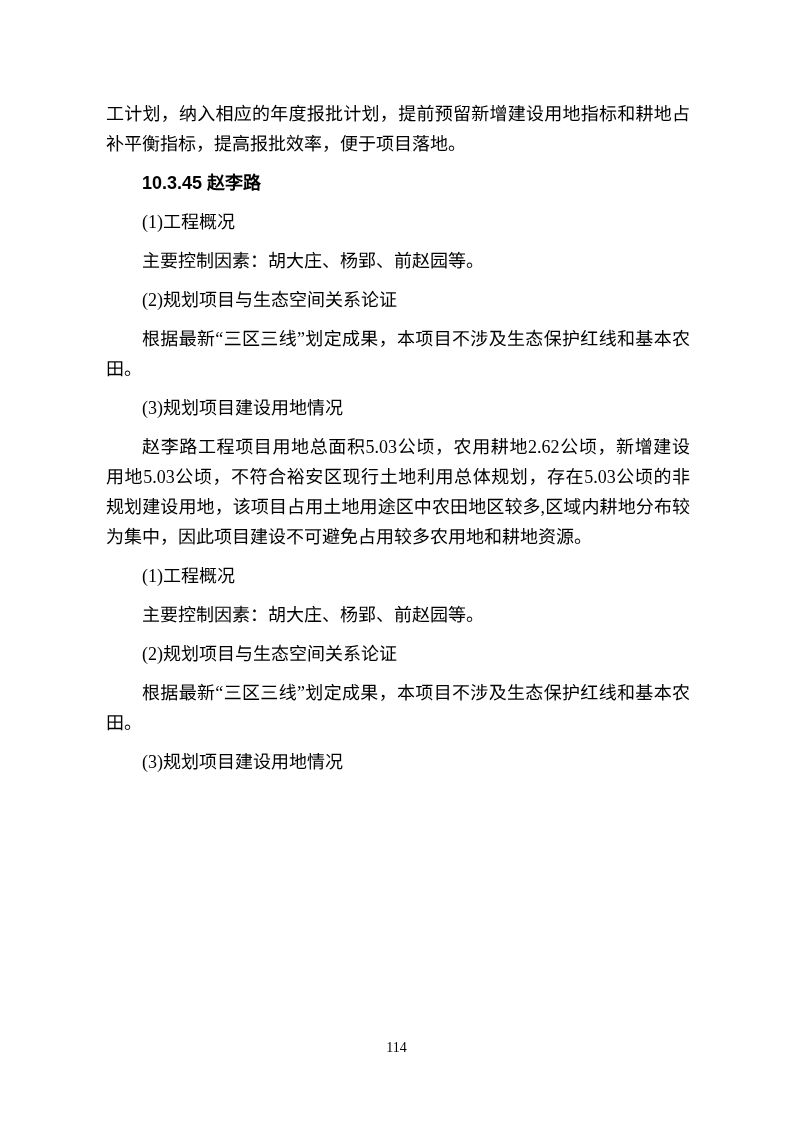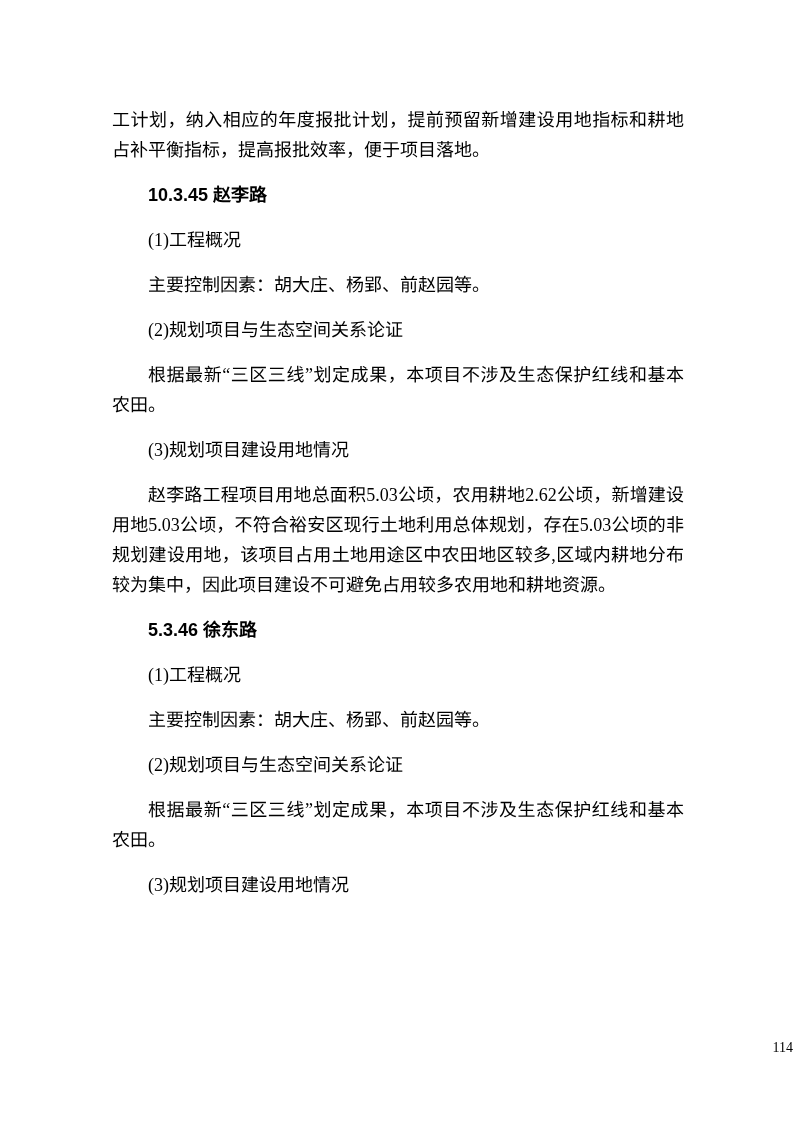--- a/index.html
+++ b/index.html
@@ -15,59 +15,58 @@
     background: #ffffff;
     box-sizing: border-box;
     padding: 90px 94px 0 97px;
     font-family: "Liberation Serif", "DejaVu Serif", serif;
     font-size: 18px;
     line-height: 30px;
     color: #000000;
     overflow: hidden;
   }
   .doc-body p {
-    margin: 15px;
+    margin: 9px;
     text-align: justify;
     text-justify: inter-ideograph;
     word-break: break-all;
   }
   .doc-body p.indent {
     text-indent: 2em;
   }
   .doc-body p.heading {
     font-weight: bold;
     text-indent: 2em;
     font-family: "Liberation Sans", "DejaVu Sans", sans-serif;
     font-size: 18px;
   }
   .page-number {
     position: absolute;
     left: 0;
     right: 0;
     bottom: 66px;
-    text-align: right;
+    text-align: center;
     font-size: 14px;
     line-height: 16px;
     color: #000000;
   }
 </style>
 </head>
 <body>
 
 <div class="page">
   <div class="doc-body">
     <p>工计划，纳入相应的年度报批计划，提前预留新增建设用地指标和耕地占补平衡指标，提高报批效率，便于项目落地。</p>
     <p class="heading">10.3.45 赵李路</p>
     <p class="indent">(1)工程概况</p>
     <p class="indent">主要控制因素：胡大庄、杨郢、前赵园等。</p>
     <p class="indent">(2)规划项目与生态空间关系论证</p>
     <p class="indent">根据最新“三区三线”划定成果，本项目不涉及生态保护红线和基本农田。</p>
     <p class="indent">(3)规划项目建设用地情况</p>
     <p class="indent">赵李路工程项目用地总面积5.03公顷，农用耕地2.62公顷，新增建设用地5.03公顷，不符合裕安区现行土地利用总体规划，存在5.03公顷的非规划建设用地，该项目占用土地用途区中农田地区较多,区域内耕地分布较为集中，因此项目建设不可避免占用较多农用地和耕地资源。</p>
-    <p class="heading">5.3.46 徐东路</p>
     <p class="indent">(1)工程概况</p>
     <p class="indent">主要控制因素：胡大庄、杨郢、前赵园等。</p>
     <p class="indent">(2)规划项目与生态空间关系论证</p>
     <p class="indent">根据最新“三区三线”划定成果，本项目不涉及生态保护红线和基本农田。</p>
     <p class="indent">(3)规划项目建设用地情况</p>
   </div>
   <div class="page-number">114</div>
 </div>
 
 </body></html>

